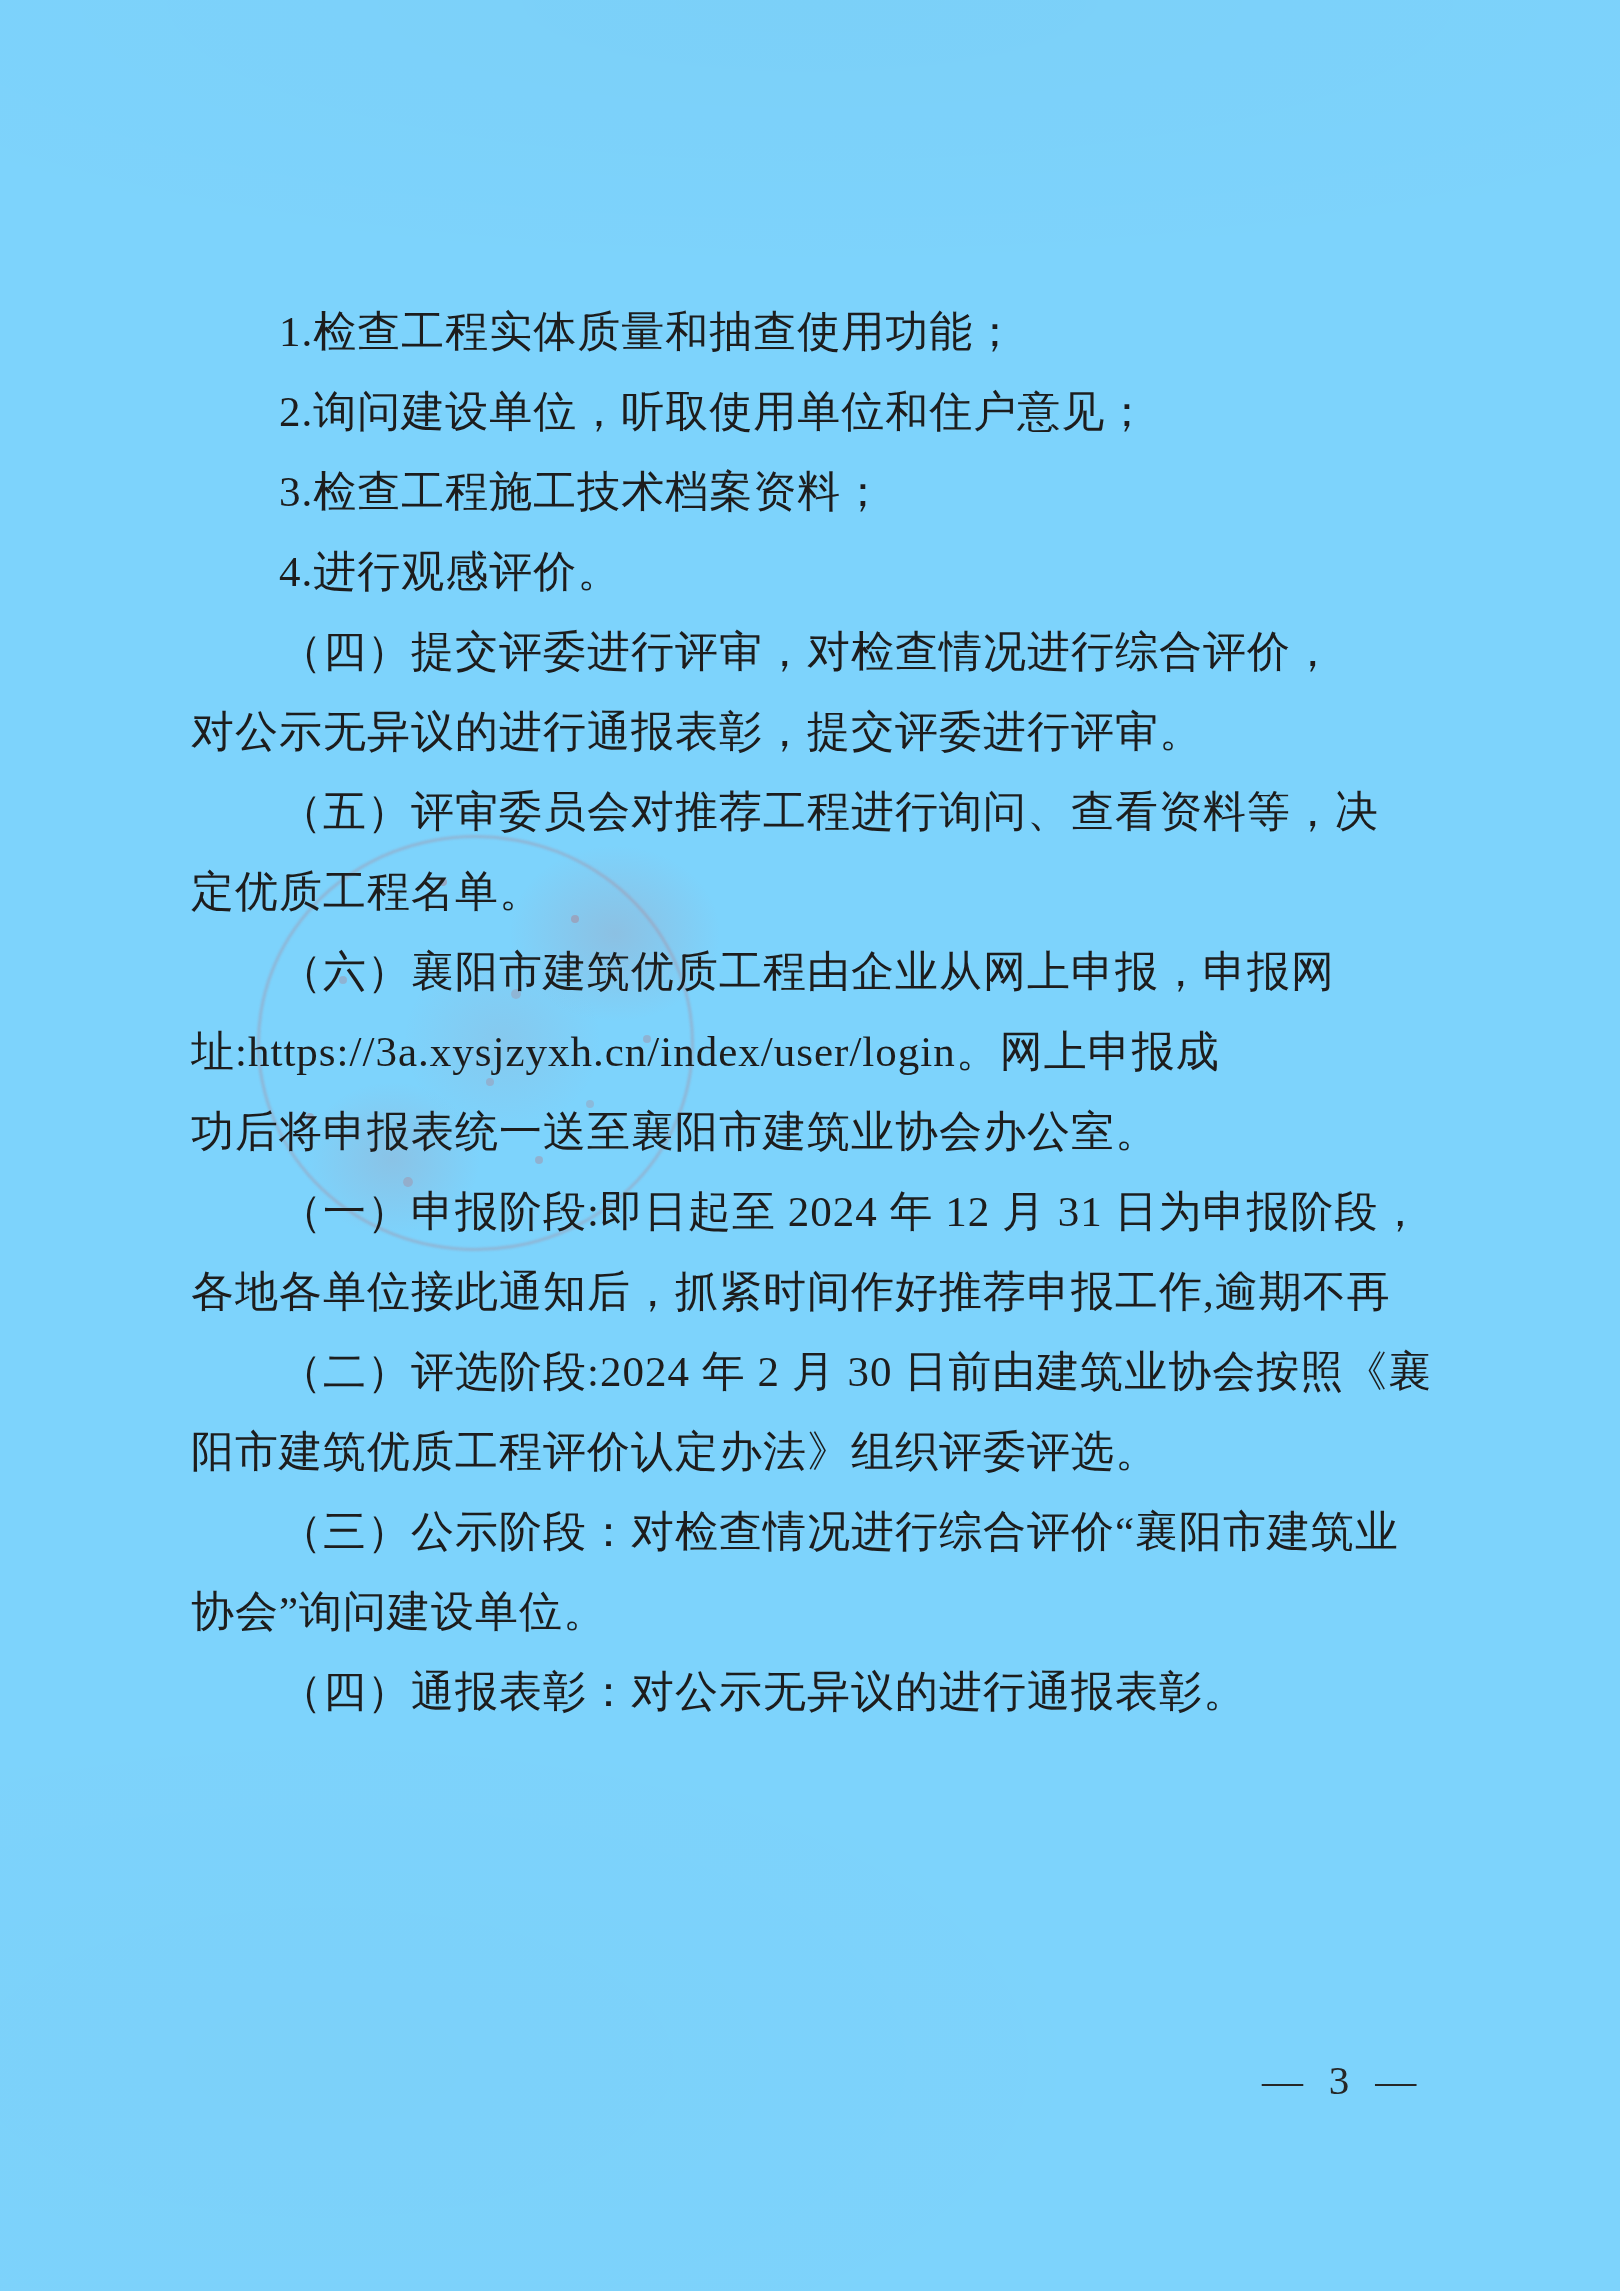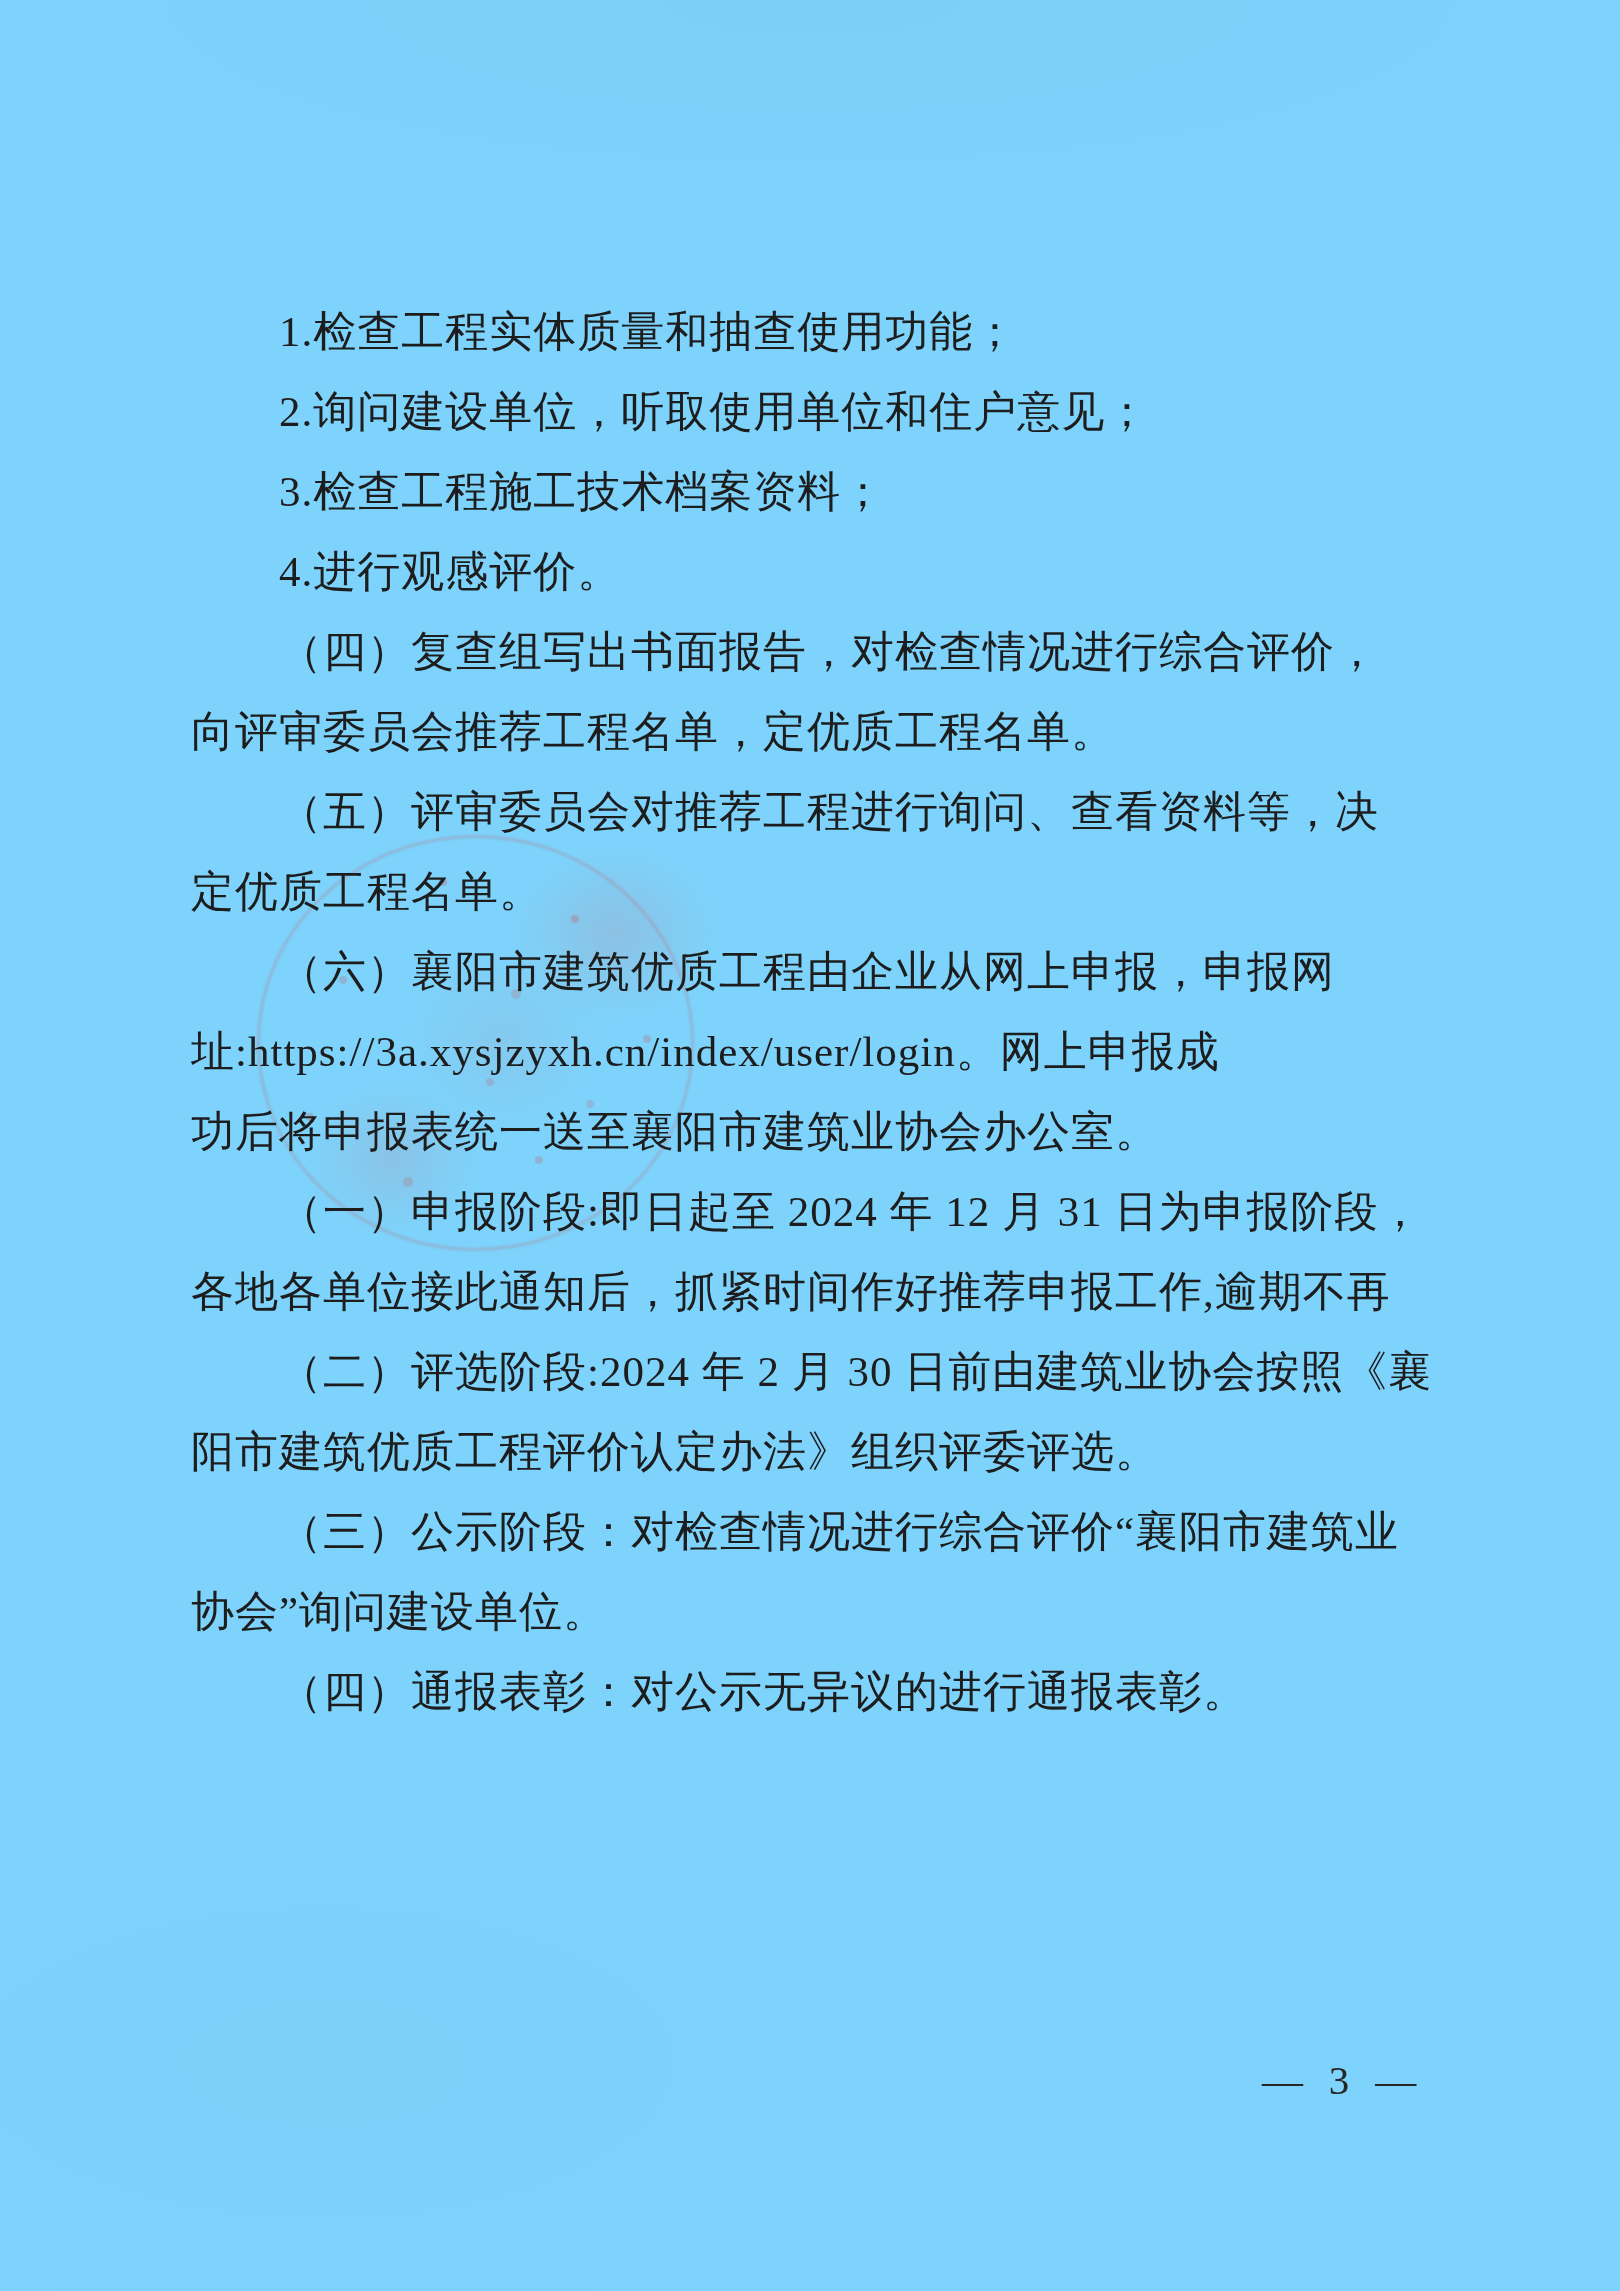--- a/index.html
+++ b/index.html
@@ -121,22 +121,22 @@
     <div class="seal-blob b2"></div>
     <div class="seal-blob b3"></div>
     <div class="seal-speck"></div>
   </div>
 
   <div class="content">
     <div class="line indent">1.检查工程实体质量和抽查使用功能；</div>
     <div class="line indent">2.询问建设单位，听取使用单位和住户意见；</div>
     <div class="line indent">3.检查工程施工技术档案资料；</div>
     <div class="line indent">4.进行观感评价。</div>
-    <div class="line indent">（四）复查组写出书面报告，对检查情况进行综合评价，</div>
-    <div class="line">向评审委员会推荐工程名单，定优质工程名单。</div>
+    <div class="line indent">（四）提交评委进行评审，对检查情况进行综合评价，</div>
+    <div class="line">对公示无异议的进行通报表彰，提交评委进行评审。</div>
     <div class="line indent">（五）评审委员会对推荐工程进行询问、查看资料等，决</div>
     <div class="line">定优质工程名单。</div>
     <div class="line indent">（六）襄阳市建筑优质工程由企业从网上申报，申报网</div>
     <div class="line">址:https://3a.xysjzyxh.cn/index/user/login。网上申报成</div>
     <div class="line">功后将申报表统一送至襄阳市建筑业协会办公室。</div>
     <div class="line indent">（一）申报阶段:即日起至 2024 年 12 月 31 日为申报阶段，</div>
     <div class="line">各地各单位接此通知后，抓紧时间作好推荐申报工作,逾期不再</div>
     <div class="line indent">（二）评选阶段:2024 年 2 月 30 日前由建筑业协会按照《襄</div>
     <div class="line">阳市建筑优质工程评价认定办法》组织评委评选。</div>
     <div class="line indent">（三）公示阶段：对检查情况进行综合评价“襄阳市建筑业</div>

